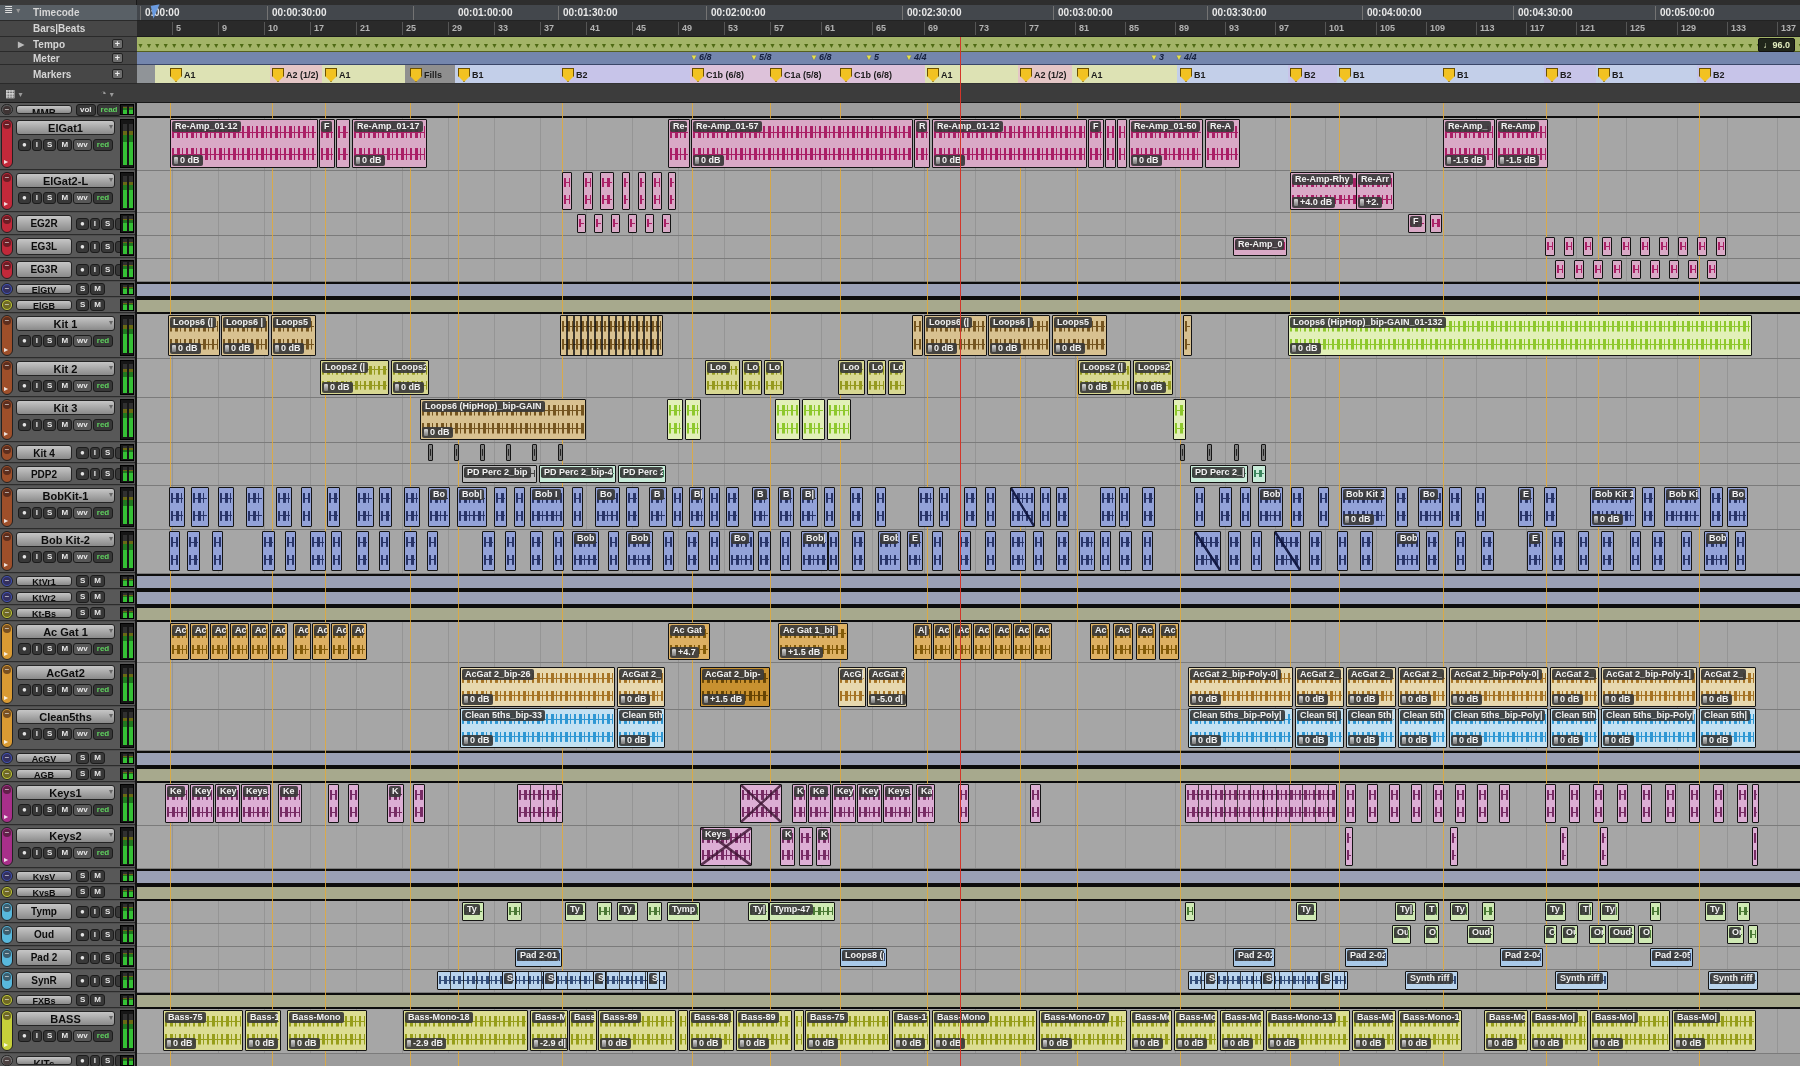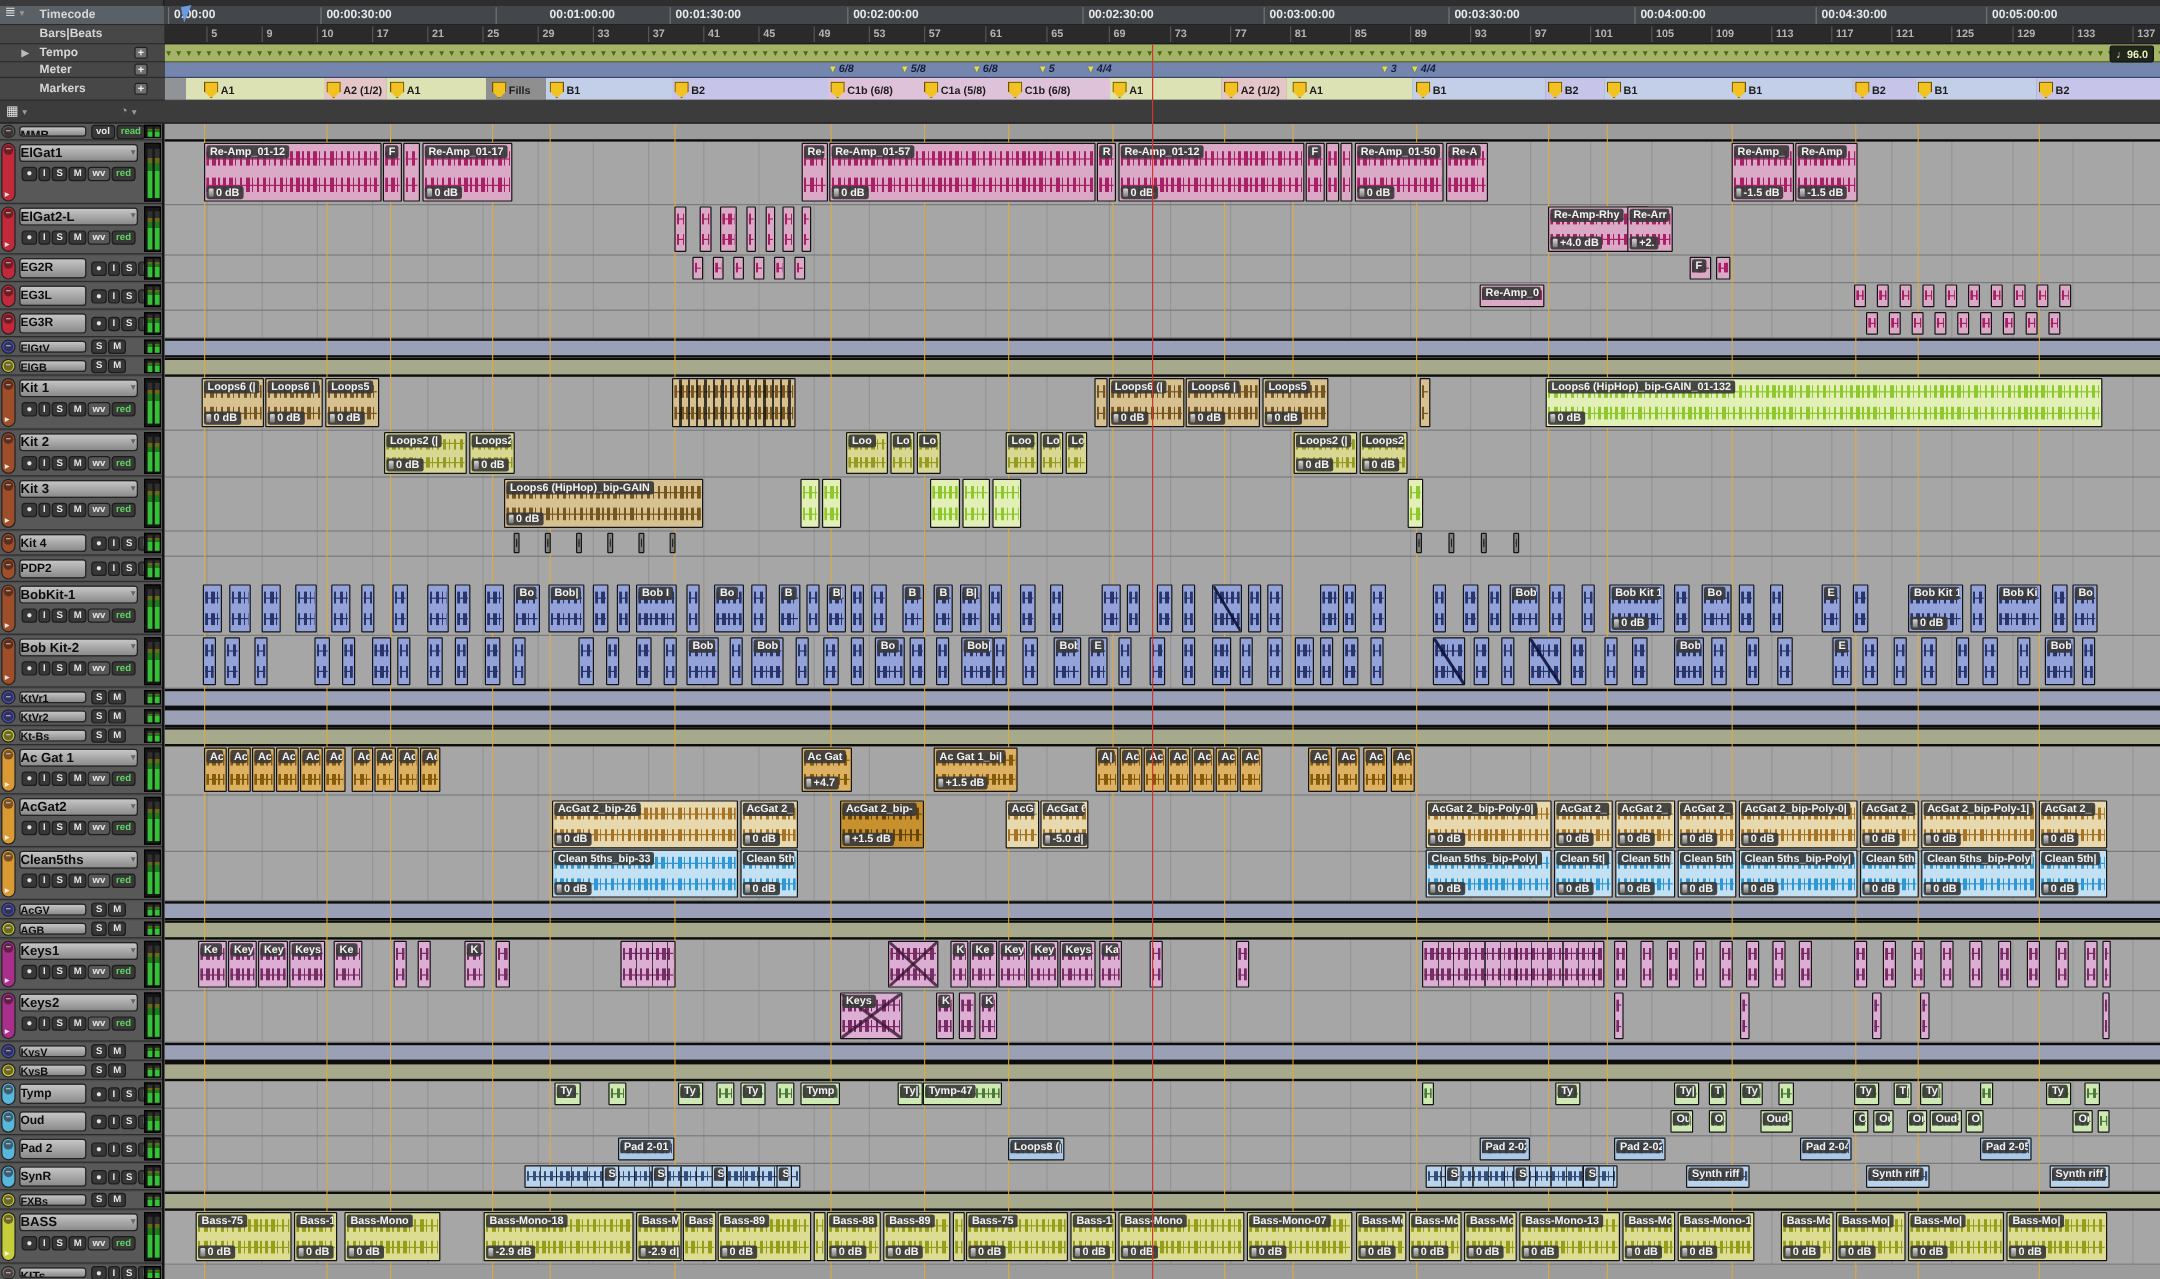--- a/index.html
+++ b/index.html
@@ -41,21 +41,21 @@
   .tool span{color:#9a9a9a;font-size:8px;}
   .tool.clock{color:#8fb8e8;}
   
   .hdrcol{position:absolute;left:0;top:103px;width:137px;height:963px;background:#4e4e4e;z-index:20;border-right:2px solid #141414;}
   .thdr{position:absolute;left:0;width:135px;background:#585858;border-bottom:1px solid #2c2c2c;}
   .chip{position:absolute;left:1px;top:1px;bottom:1px;width:12px;border-radius:6px;border:1px solid #222;}
   .chip::before{content:"−";position:absolute;top:1px;left:1px;width:8px;height:8px;background:rgba(40,20,20,.55);
      color:#eee;border-radius:50%;font-size:8px;line-height:7px;text-align:center;}
   .lg .chip::after{content:"▸";position:absolute;bottom:1px;left:2px;color:rgba(255,255,255,.85);font-size:8px;}
   .nmplate{position:absolute;background:linear-gradient(#c6c6c6,#8a8a8a);border:1px solid #242424;border-radius:3px;
-     color:#0c0c0c;font-weight:bold;overflow:hidden;white-space:nowrap;}
+     color:#0c0c0c;font-weight:bold;text-align:center;overflow:hidden;white-space:nowrap;}
   .lg .nmplate{left:16px;right:20px;top:2px;height:15px;font-size:11px;line-height:14px;}
   .lg .ddtri{position:absolute;right:22px;top:4px;color:#666;font-size:8px;z-index:2;}
   .sm .nmplate,.xs .nmplate,.mmb .nmplate{left:16px;width:56px;top:2px;bottom:2px;font-size:10px;line-height:15px;}
   .xs .nmplate{font-size:9px;line-height:10px;}
   .btnrow{position:absolute;left:18px;display:flex;gap:1px;align-items:center;}
   .lg .btnrow{top:21px;}
   .sm .btnrow,.xs .btnrow,.mmb .btnrow{top:50%;transform:translateY(-50%);left:76px;}
   .pill{display:inline-block;background:#383838;color:#e6e6e6;border:1px solid #1c1c1c;border-radius:3px;
      font-size:8px;font-weight:bold;line-height:10px;padding:0 3px;}
   .pill.grn{color:#5fd35f;}
@@ -1206,20 +1206,41 @@
         <div class="clip" style="left: 1070px; width: 5px; --bg: #7e7e7e; --wf: #1a1a1a;">
           <div class="wfb wfbm"></div>
         </div>
         <div class="clip" style="left: 1097px; width: 5px; --bg: #7e7e7e; --wf: #1a1a1a;">
           <div class="wfb wfbm"></div>
         </div>
         <div class="clip" style="left: 1124px; width: 5px; --bg: #7e7e7e; --wf: #1a1a1a;">
           <div class="wfb wfbm"></div>
         </div>
       </div>
+      <div class="lane" style="top: 361px; height: 22px;">
+        <div class="clip" style="left: 325px; width: 75px; --bg: #b9b9b9; --wf: #3a3a3a;">
+          <div class="wfb wfbm"></div>
+          <div class="lbl">PD Perc 2_bip</div>
+        </div>
+        <div class="clip" style="left: 402px; width: 77px; --bg: #c8ecd9; --wf: #2d7d52;">
+          <div class="wfb wfbm"></div>
+          <div class="lbl">PD Perc 2_bip-4</div>
+        </div>
+        <div class="clip" style="left: 481px; width: 48px; --bg: #c8ecd9; --wf: #2d7d52;">
+          <div class="wfb wfbm"></div>
+          <div class="lbl">PD Perc 2</div>
+        </div>
+        <div class="clip" style="left: 1053px; width: 58px; --bg: #c8ecd9; --wf: #2d7d52;">
+          <div class="wfb wfbm"></div>
+          <div class="lbl">PD Perc 2_|</div>
+        </div>
+        <div class="clip" style="left: 1115px; width: 14px; --bg: #c8ecd9; --wf: #2d7d52;">
+          <div class="wfb wfbm"></div>
+        </div>
+      </div>
       <div class="lane" style="top: 383px; height: 44px;">
         <div class="clip" style="left: 32px; width: 16px; --bg: #93a2d8; --wf: #1e2a5e;">
           <div class="wfb wfb1"></div>
           <div class="wfb wfb2"></div>
         </div>
         <div class="clip" style="left: 54px; width: 18px; --bg: #93a2d8; --wf: #1e2a5e;">
           <div class="wfb wfb1"></div>
           <div class="wfb wfb2"></div>
         </div>
         <div class="clip" style="left: 81px; width: 16px; --bg: #93a2d8; --wf: #1e2a5e;">

